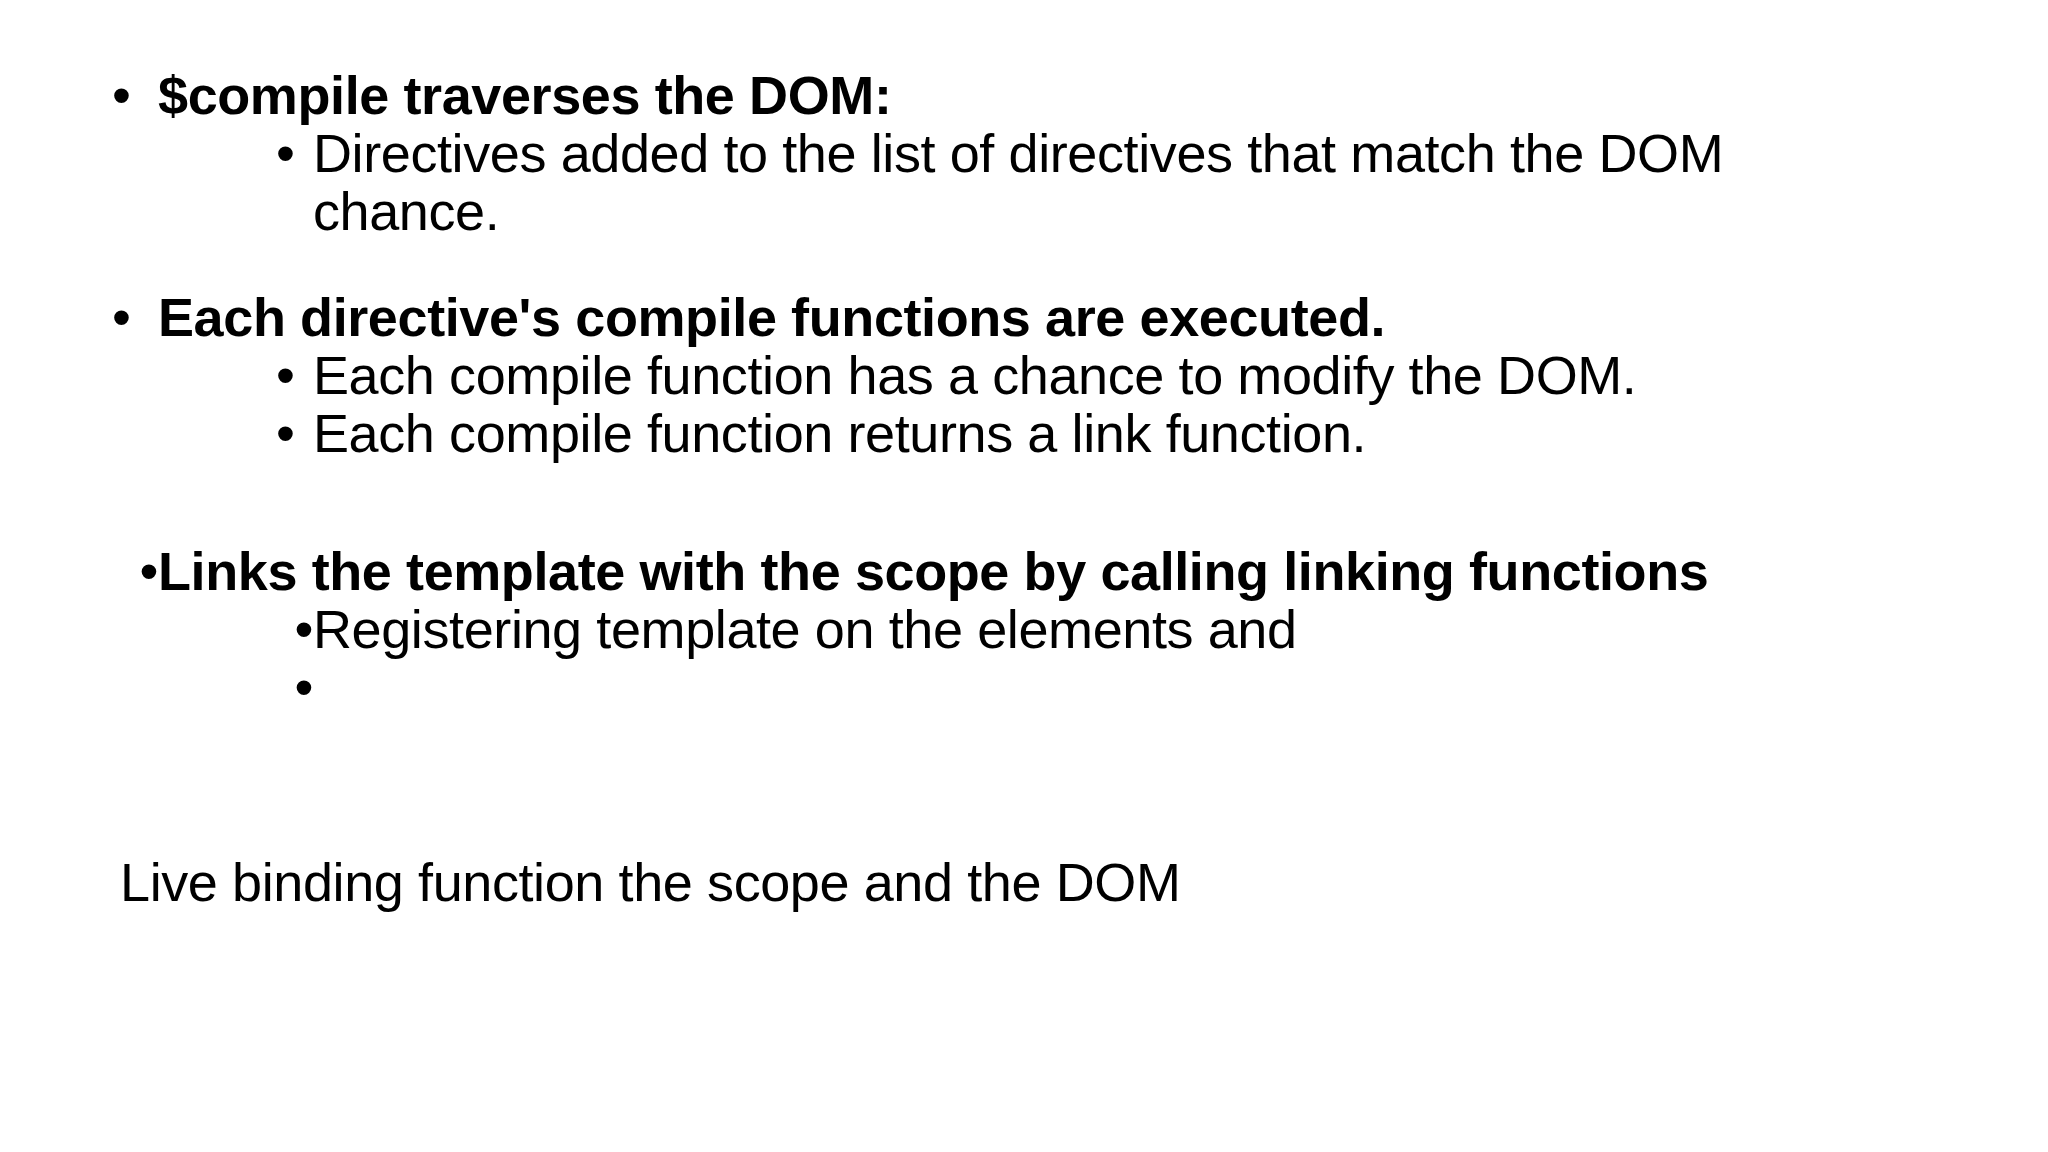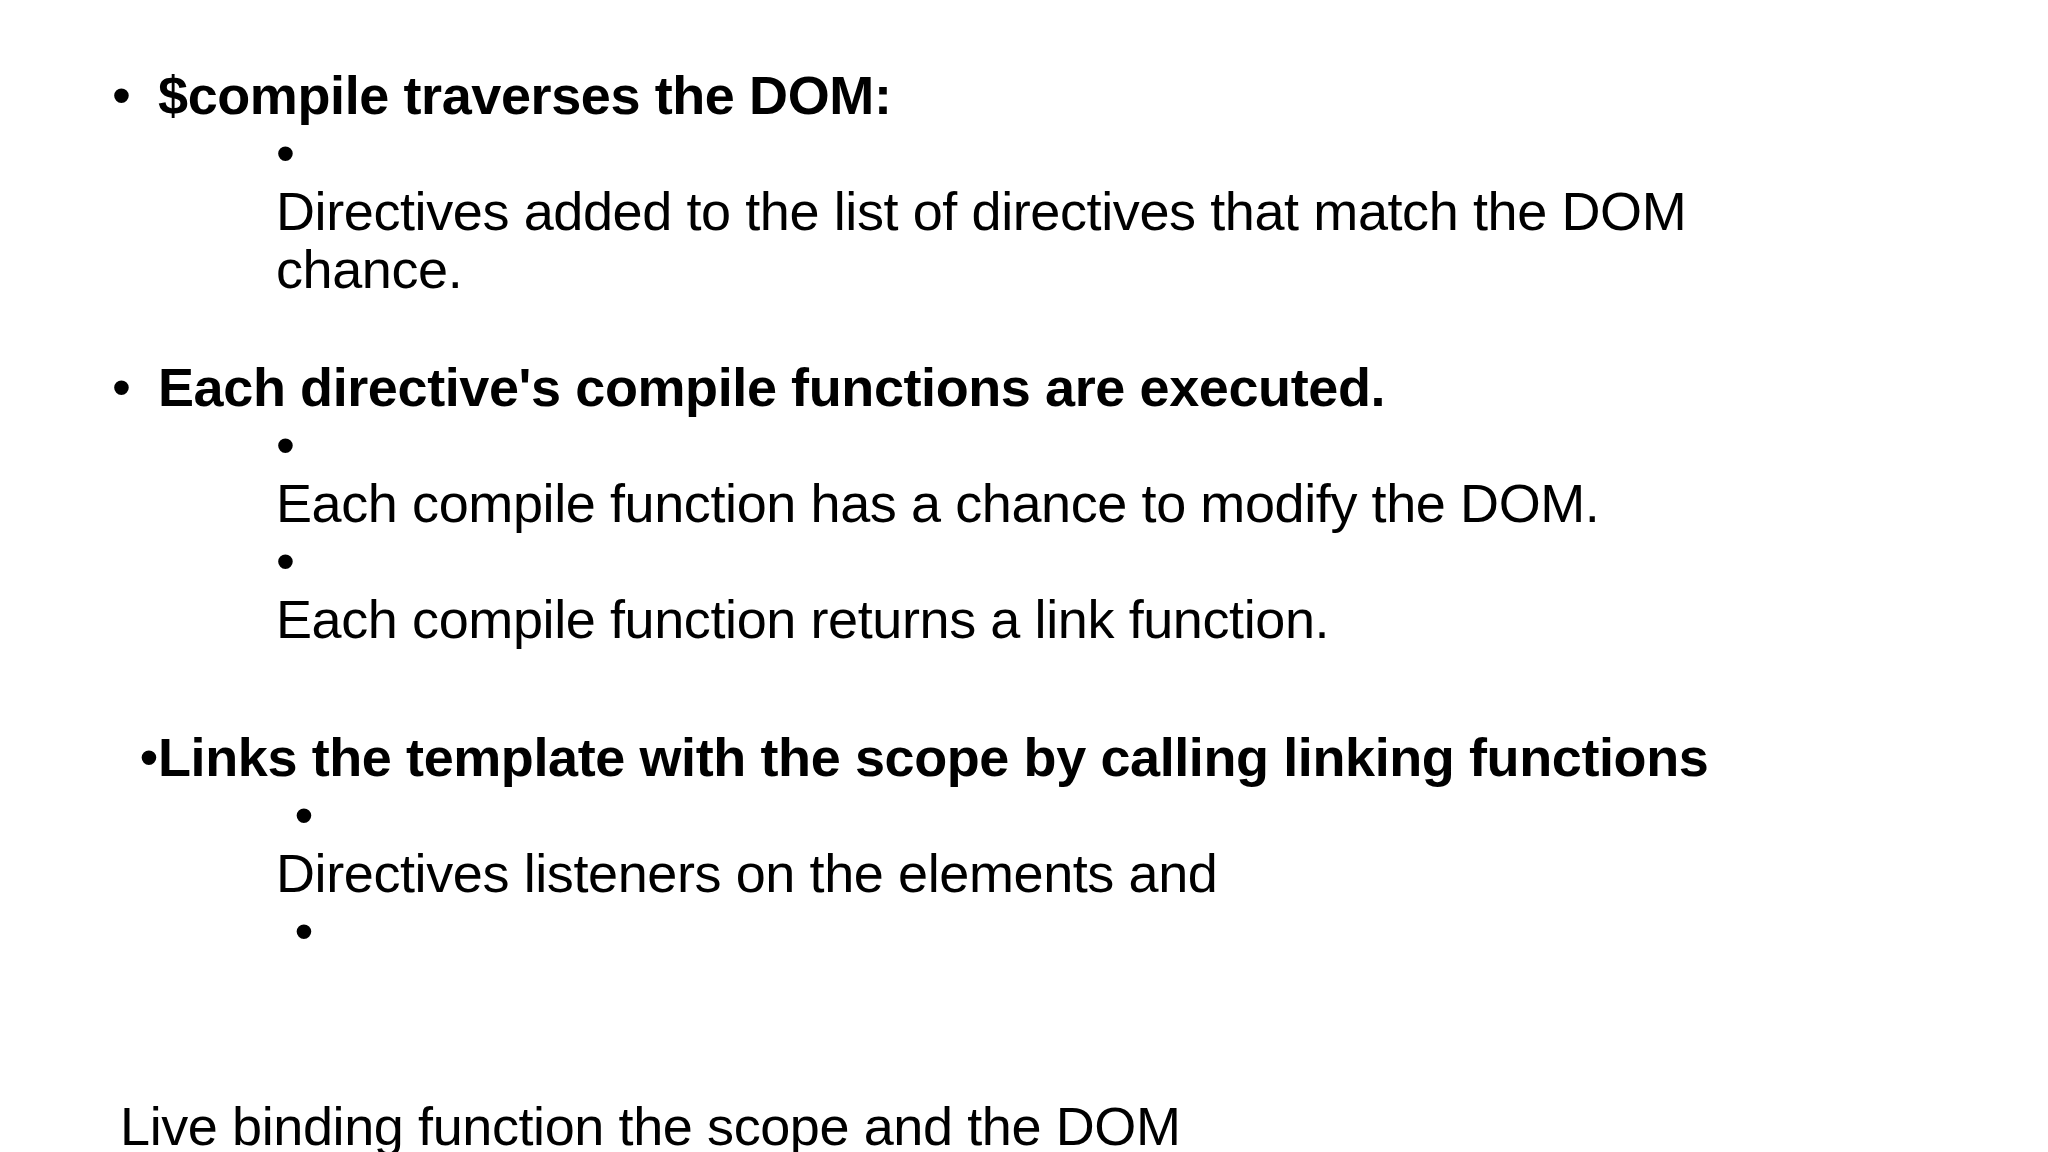--- a/index.html
+++ b/index.html
@@ -33,35 +33,34 @@
     line-height: 58px;
   }
   .bullet::before {
     content: "\2022";
   }
   .l1 > .bullet {
     width: 46px;
   }
   .l2 {
     margin-left: 164px;
-    flex-direction: column;
   }
   .l2 > .bullet {
     width: 37px;
   }
   .heading {
     margin: 0;
     font-size: inherit;
     font-weight: bold;
     line-height: 58px;
   }
   .lines {
     line-height: 58px;
   }
-  .group-1 { margin-bottom: 60px; }
+  .group-1 { margin-bottom: 48px; }
   .group-2 { margin-bottom: 80px; }
   .group-3 { margin-bottom: 137px; text-align: right; }
   .footer {
     margin: 0 0 0 8px;
     line-height: 58px;
   }
 </style>
 </head>
 <body>
 
@@ -106,21 +105,21 @@
 
   <section class="group group-3">
     <div class="row l1">
       <span class="bullet"></span>
       <h2 class="heading">Links the template with the scope by calling linking functions</h2>
     </div>
     <div class="sublist">
       <div class="row l2">
         <span class="bullet"></span>
         <div class="lines">
-          <div>Directives listeners on the elements and</div>
+          <div>Registering template on the elements and</div>
         </div>
       </div>
       <div class="row l2">
         <span class="bullet"></span>
       </div>
     </div>
   </section>
 
   <p class="footer">Live binding function the scope and the DOM</p>
 

